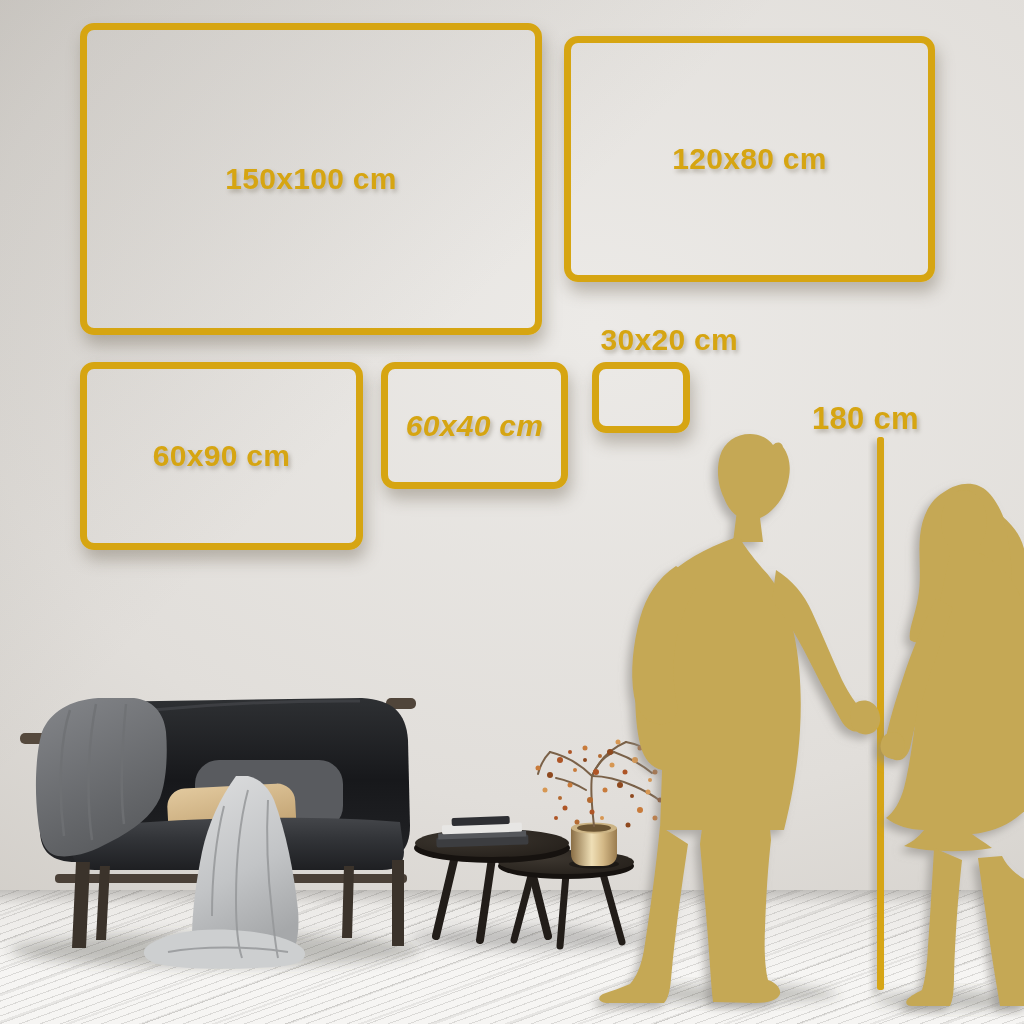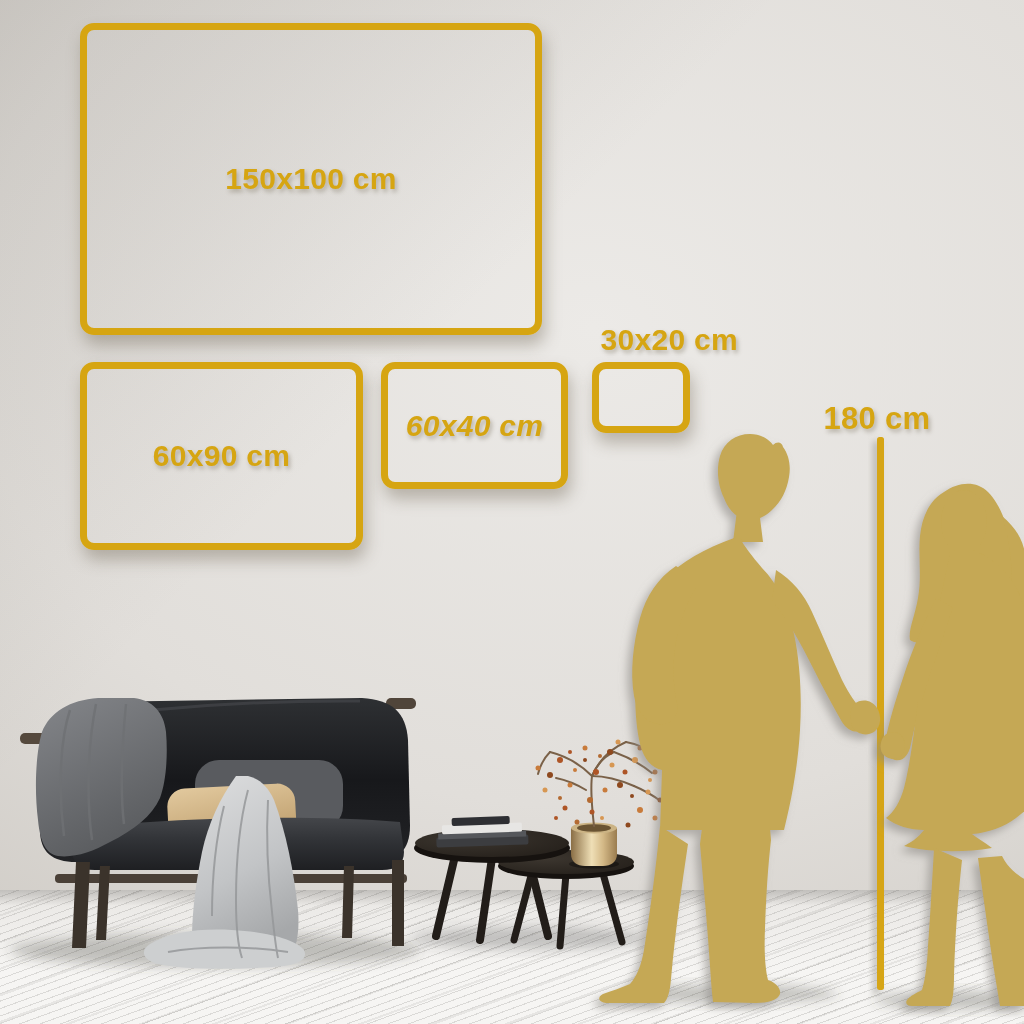--- a/index.html
+++ b/index.html
@@ -33,33 +33,36 @@
   .f-150{left:80px;top:23px;width:448px;height:298px;}
   .f-120{left:564px;top:36px;width:357px;height:232px;}
   .f-6090{left:80px;top:362px;width:269px;height:174px;}
   .f-6040{left:381px;top:362px;width:173px;height:113px;font-style:italic;}
   .f-3020{left:592px;top:362px;width:84px;height:57px;}
   .flabel{
     color:var(--gold);font-weight:700;font-size:30px;letter-spacing:.3px;
     text-shadow:2px 3px 4px rgba(110,100,80,0.4);white-space:nowrap;
   }
   .lbl-3020{position:absolute;left:584px;top:323px;width:154px;text-align:right;}
-  .lbl-180{position:absolute;left:812px;top:401px;width:130px;text-align:center;font-size:31px;}
+  .lbl-180{position:absolute;left:812px;top:401px;width:130px;text-align:left;font-size:31px;}
   svg.scene{position:absolute;inset:0;pointer-events:none;}
 </style>
 </head>
 <body>
 
 <div class="stage">
 
   <div class="wall"></div>
   <div class="floor"></div>
 
   <div class="frame f-150">
     <span class="flabel">150x100 cm</span>
+  </div>
+  <div class="frame f-120">
+    <span class="flabel">120x80 cm</span>
   </div>
   <div class="frame f-6090">
     <span class="flabel">60x90 cm</span>
   </div>
   <div class="frame f-6040">
     <span class="flabel">60x40 cm</span>
   </div>
   <div class="flabel lbl-3020">30x20 cm</div>
   <div class="frame f-3020"></div>
 

